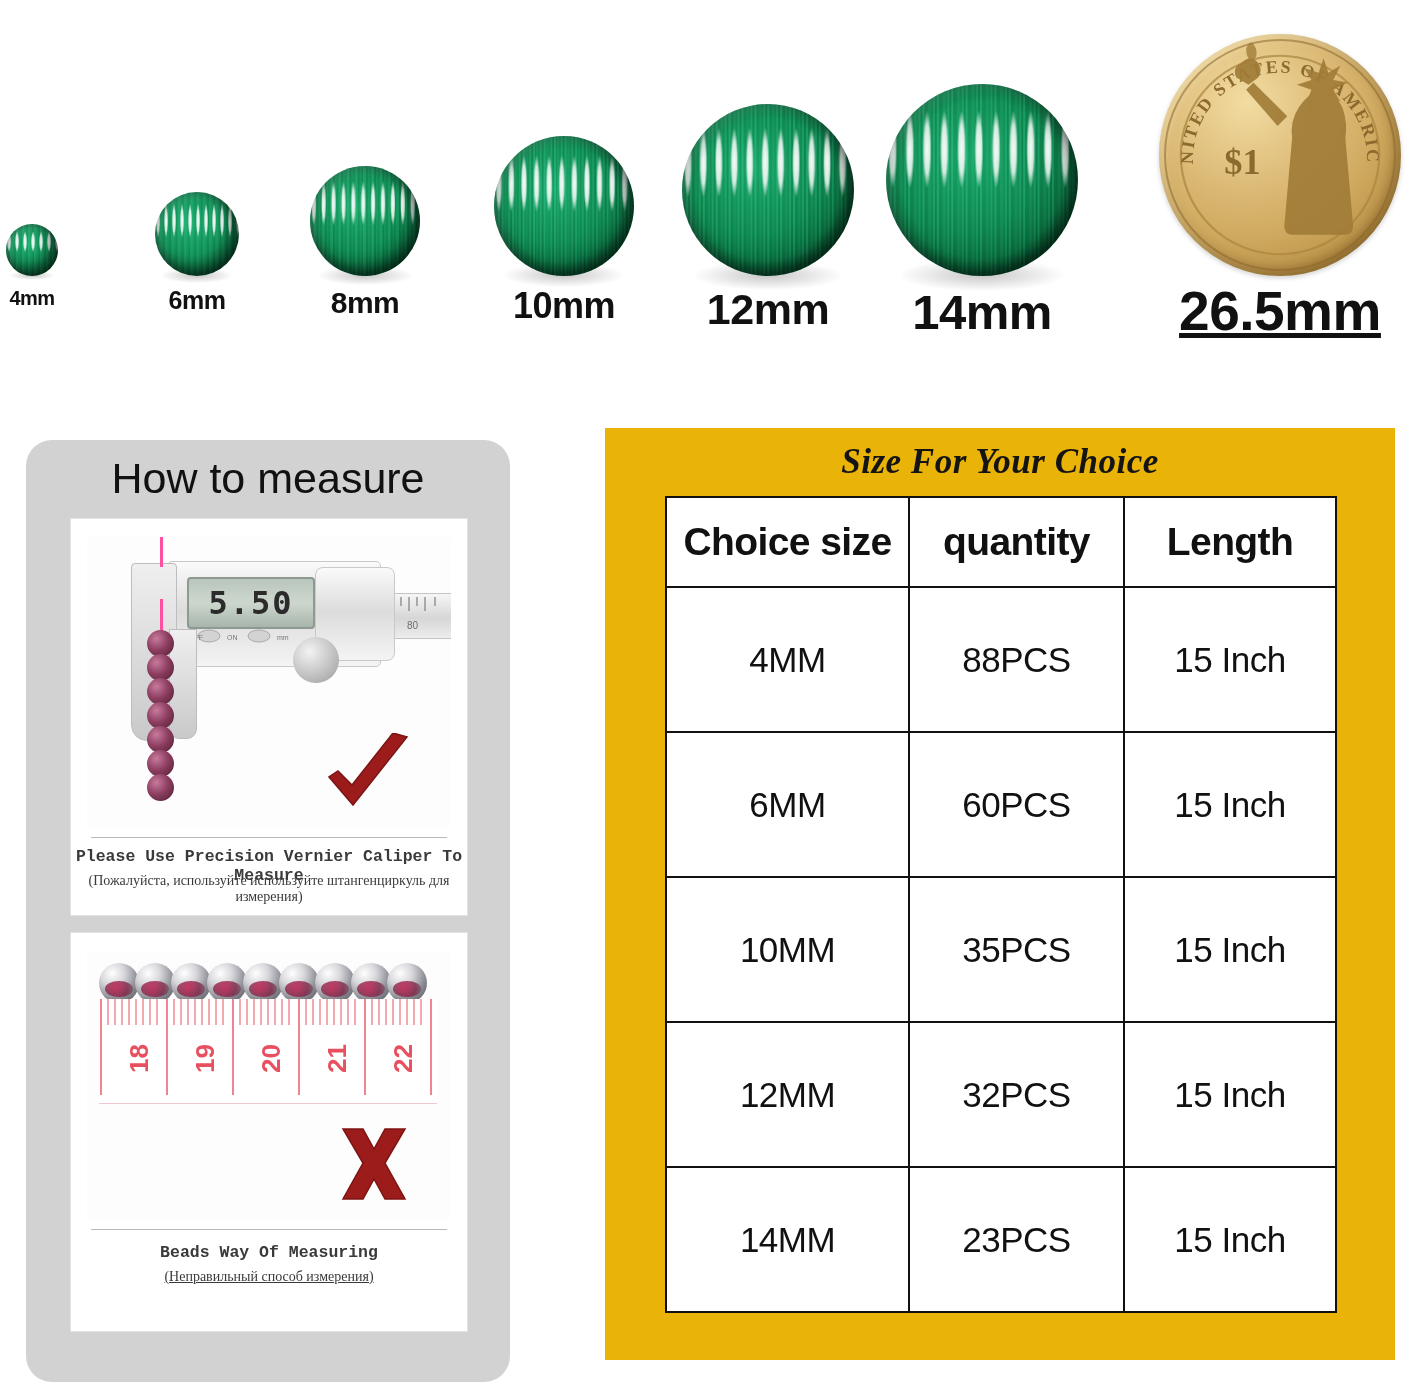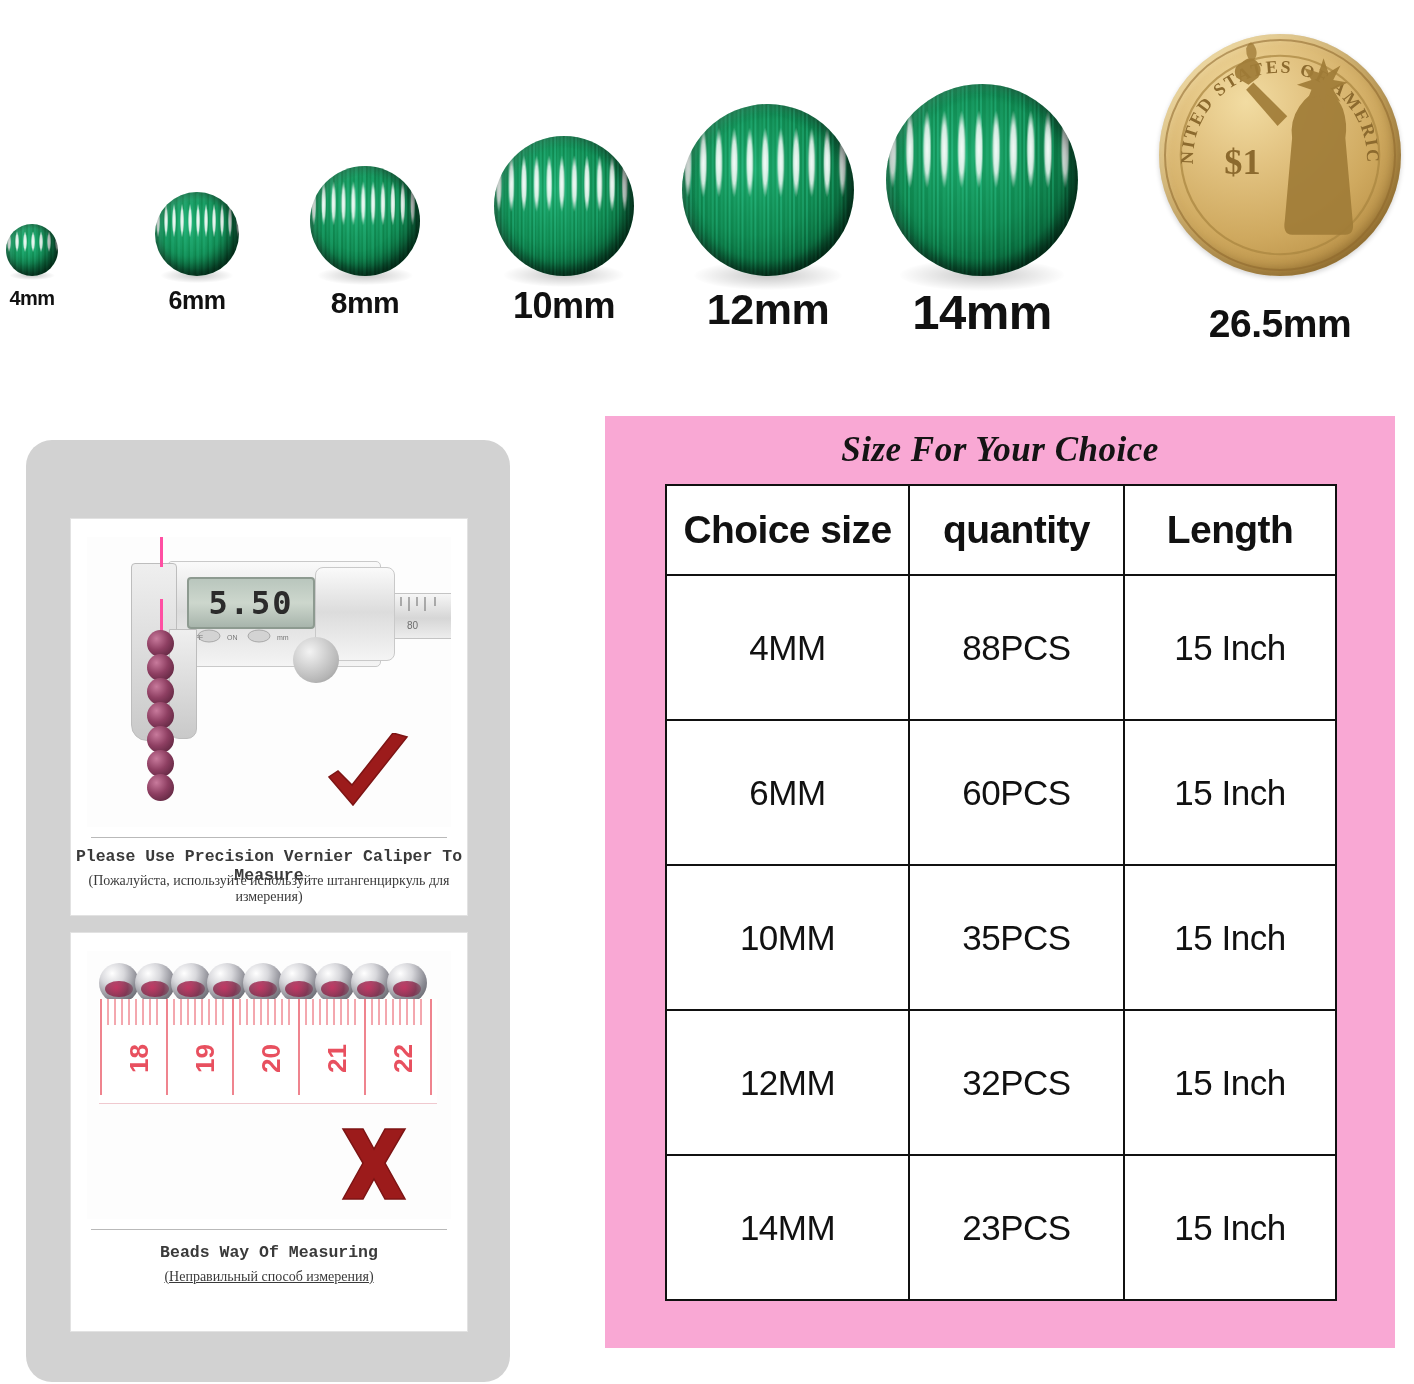--- a/index.html
+++ b/index.html
@@ -112,22 +112,22 @@
              transform:rotate(-90deg);transform-origin:center center;}
   .steel-strand{position:absolute;display:flex;}
   .steel-bead{border-radius:50%;background:radial-gradient(circle at 33% 26%,#ffffff 0%,#d8d8dc 30%,#8e8e96 62%,#4a4a52 100%);
               position:relative;margin-left:-4px;}
   .steel-bead::after{content:"";position:absolute;left:14%;top:44%;width:72%;height:42%;border-radius:50%;
               background:radial-gradient(circle at 40% 40%, rgba(190,30,80,0.85) 0%, rgba(120,18,55,0.7) 60%, rgba(60,10,30,0.2) 100%);}
   .divider-line{position:absolute;background:#b9b9b9;height:1px;}
 
   
   #table-panel{
-    position:absolute;left:605px;top:416px;width:790px;height:932px;
-    background:#f9a8d4;
+    position:absolute;left:605px;top:428px;width:790px;height:932px;
+    background:#eab308;
   }
   #table-title{
     position:absolute;left:0;top:14px;width:100%;text-align:center;
     font-family:"Liberation Serif", serif;font-style:italic;font-weight:700;
     font-size:35px;color:#141414;letter-spacing:0.5px;
   }
   #size-table{
     position:absolute;left:60px;top:68px;width:670px;
     border-collapse:collapse;background:#ffffff;
     table-layout:fixed;
@@ -196,24 +196,25 @@
           <g fill="#a07c38" opacity="0.92">
             <path d="M58 30 q4 -6 9 -6 q6 0 9 7 q2 6 1 12 l3 34 q1 6 -3 6 l-22 0 q-4 0 -3 -6 l3 -34 q-1 -7 3 -13 z"></path>
             <path d="M66 16 l2 -6 l2 6 l5 -3 l-3 6 l6 1 l-6 3 l3 5 l-6 -3 l-1 6 l-2 -6 l-5 3 l2 -5 l-6 -2 l6 -2 l-3 -5 z"></path>
             <path d="M53 34 l-14 -14 l-3 3 l13 15 z"></path>
             <path d="M34 12 q4 -4 7 0 q2 3 0 6 l-4 3 l-5 -3 q-2 -4 2 -6 z"></path>
             <path d="M36 6 q2 -5 4 0 q1 3 -1 5 q-3 0 -3 -5 z" opacity="0.85"></path>
           </g>
         </svg>
       </div>
     </div>
-    <div class="size-label" style="position: absolute; font-size: 39px; top: 304px; left: 1280px; transform: translateX(-50%);">26.5mm</div>
+    <div class="size-label" style="position: absolute; font-size: 55px; top: 284px; left: 1280px; transform: translateX(-50%); text-decoration: underline;">26.5mm</div>
   </div>
 
 <div id="measure-panel">
+  <div id="measure-title">How to measure</div>
 
   <div class="photo-card" id="caliper-card">
     <div class="inner-photo" style="left:16px;top:18px;width:364px;height:290px;">
 
       <div class="cal-beam" style="left:150px;top:56px;width:214px;height:44px;"></div>
       <svg style="position:absolute;left:238px;top:58px;width:126px;height:40px;">
         <g stroke="#7e7e7e" stroke-width="1.2">
           <line x1="4" y1="2" x2="4" y2="16"></line>
             <line x1="12" y1="2" x2="12" y2="11"></line>
           <line x1="20" y1="2" x2="20" y2="16"></line>

